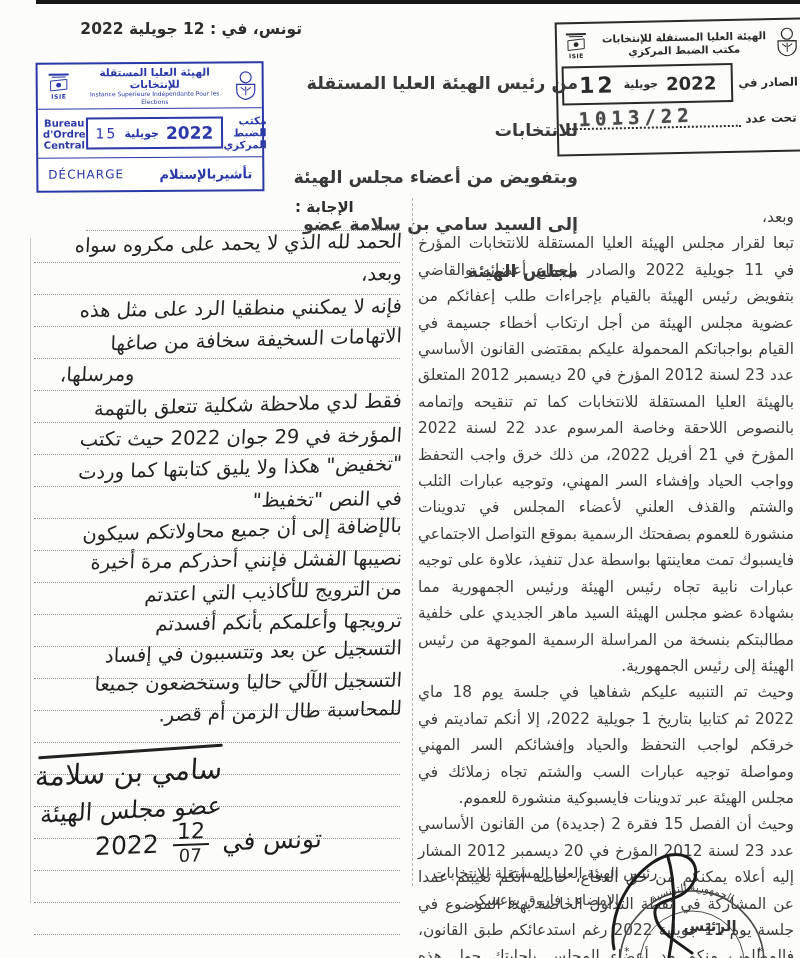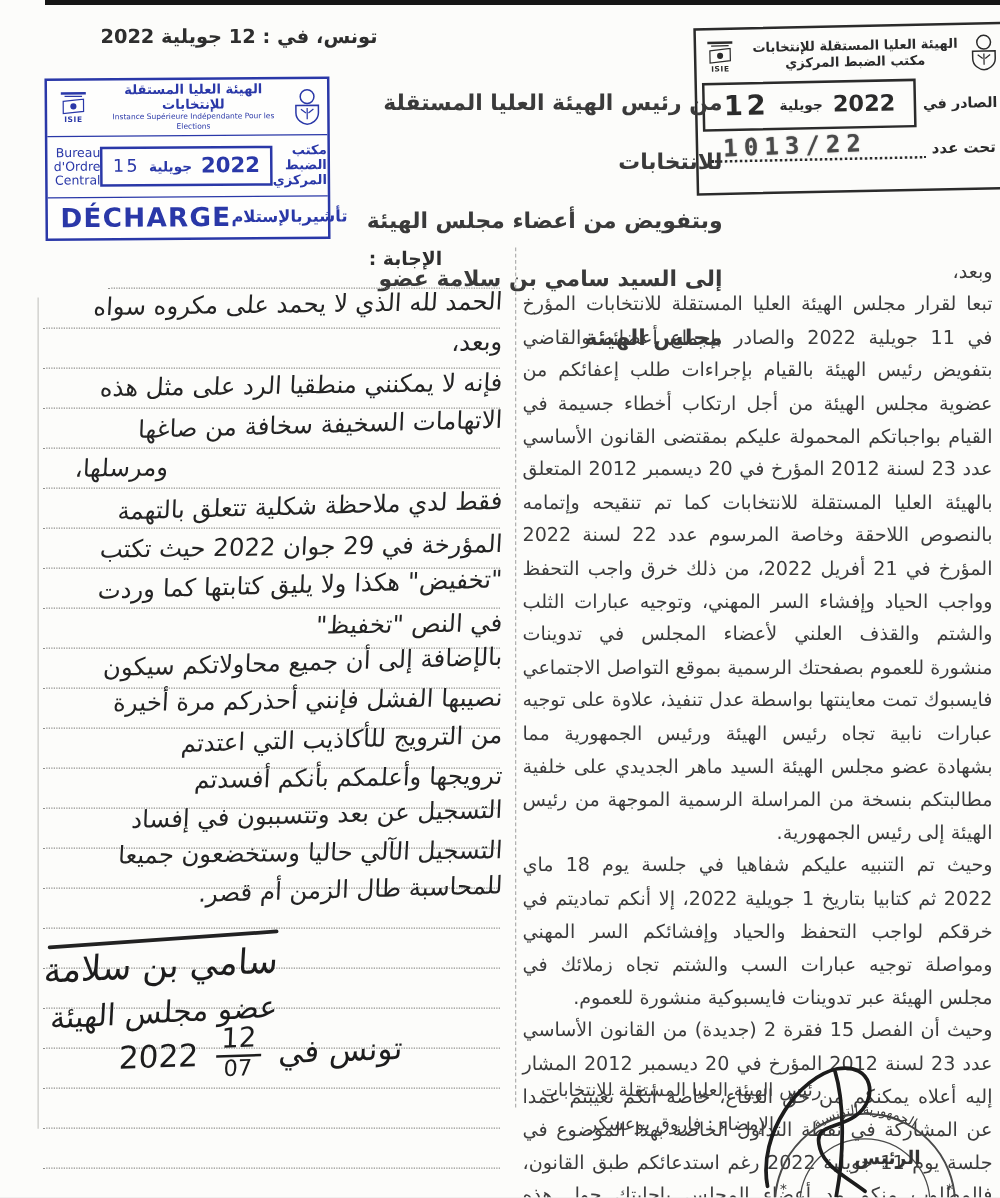--- a/index.html
+++ b/index.html
@@ -21,30 +21,30 @@
   
   .stamp-blue{position:absolute;top:62px;left:36px;width:224px;height:126px;
     border:2.5px solid #2a38a8;color:#2a38a8;transform:rotate(-.4deg);
     display:flex;flex-direction:column;background:rgba(255,255,255,.6);}
   .sb-row1{display:flex;flex-direction:row-reverse;align-items:center;gap:4px;
     border-bottom:1.5px solid #2a38a8;padding:3px 4px;height:38px;}
   .sb-org{flex:1;text-align:center;direction:rtl;}
   .sb-org .ar{font-size:10.5px;font-weight:bold;line-height:12px;}
   .sb-org .fr{font-size:6px;line-height:8px;}
   .sb-row2{display:flex;align-items:center;justify-content:space-between;padding:4px 5px;flex:1;}
-  .sb-bureau{font-size:10px;line-height:11px;width:52px;text-align:right;}
+  .sb-bureau{font-size:10px;line-height:11px;width:52px;text-align:center;font-weight:bold;}
   .sb-datebox{border:2px solid #2a38a8;display:flex;flex-direction:row-reverse;align-items:center;
     gap:7px;padding:4px 8px;direction:rtl;}
   .sb-day{font-size:14px;font-weight:normal;letter-spacing:2px;}
   .sb-month{font-size:11px;font-weight:bold;}
   .sb-year{font-size:17px;font-weight:bold;}
   .sb-office{font-size:10.5px;font-weight:bold;line-height:12px;width:48px;text-align:right;direction:rtl;}
   .sb-row3{display:flex;align-items:center;justify-content:space-between;
     border-top:1.5px solid #2a38a8;padding:3px 10px;height:26px;}
-  .sb-decharge{font-size:21px;font-weight:bold;letter-spacing:1px;}
+  .sb-decharge{font-size:12px;font-weight:normal;letter-spacing:1px;}
   .sb-recu{font-size:13px;font-weight:bold;direction:rtl;}
 
   
   .stamp-black{position:absolute;top:20px;left:556px;width:240px;height:126px;
     border:2.5px solid #2b2b2b;color:#2b2b2b;transform:rotate(-1.2deg);
     display:flex;flex-direction:column;padding:2px;}
   .bk-row1{display:flex;flex-direction:row-reverse;align-items:center;gap:4px;height:40px;}
   .bk-org{flex:1;text-align:center;direction:rtl;}
   .bk-org .l1{font-size:10.5px;font-weight:bold;line-height:13px;}
   .bk-org .l2{font-size:10.5px;font-weight:bold;line-height:13px;}

